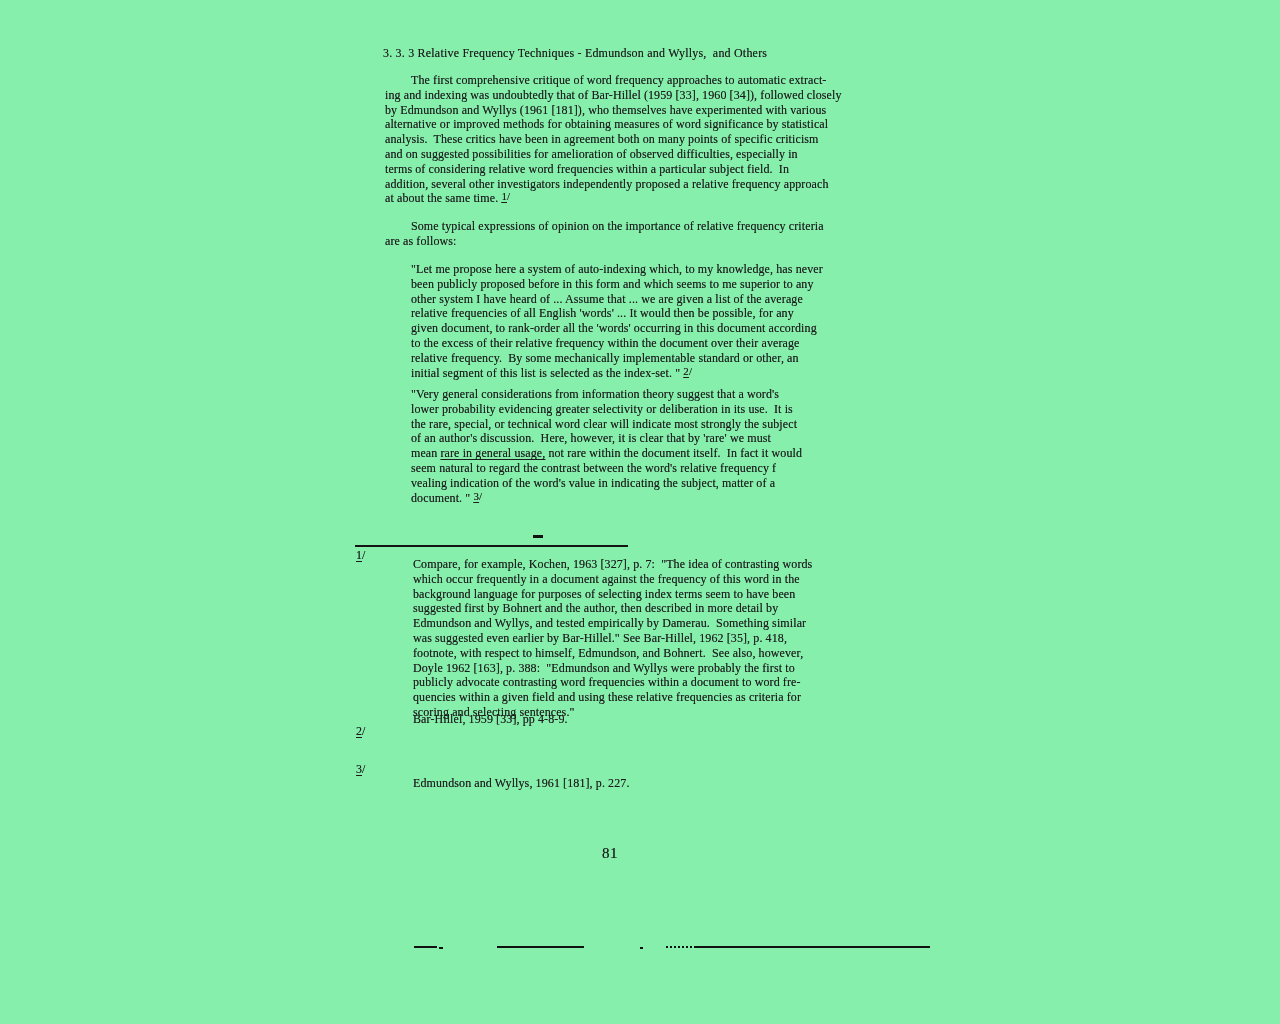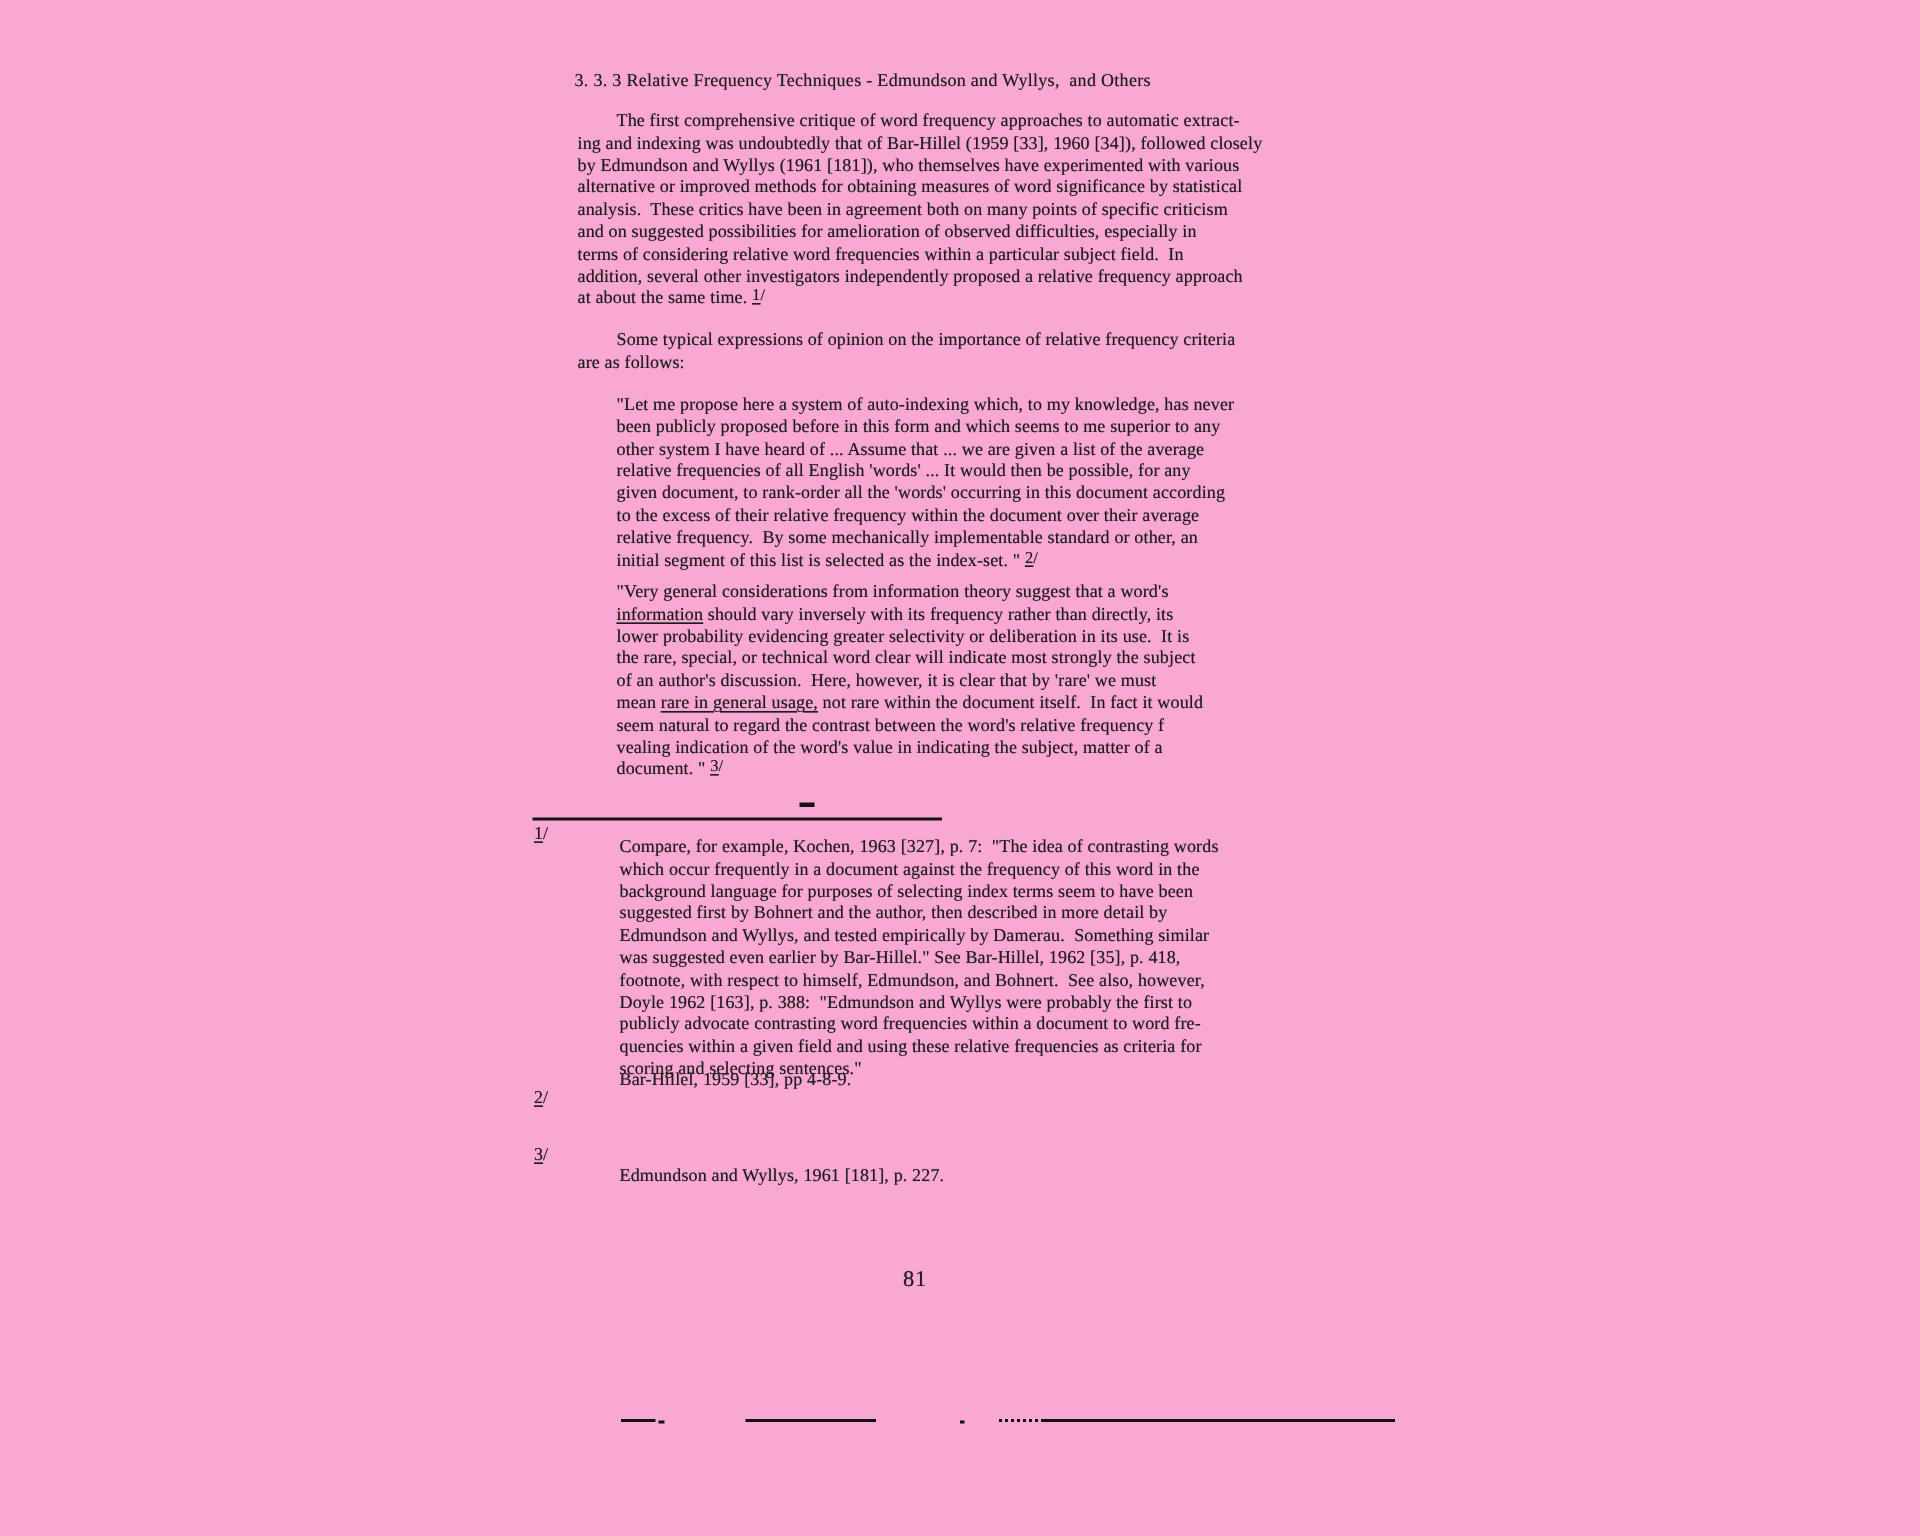--- a/index.html
+++ b/index.html
@@ -5,21 +5,21 @@
   * { margin: 0; padding: 0; box-sizing: border-box; }
   html, body { width: 1280px; height: 1024px; background: #ffffff; overflow: hidden; }
   body {
     font-family: "Liberation Serif", "DejaVu Serif", serif;
     color: #1c1c1c;
   }
   #page {
     position: relative;
     width: 1280px;
     height: 1024px;
-    background: #f9a8d4;
+    background: #86efac;
   }
   .block {
     position: absolute;
     font-size: 12px;
     letter-spacing: 0.1px;
     text-shadow: 0 0 0.5px rgba(20,20,20,0.55);
     margin-left: 28px;
   }
   .ln {
     white-space: pre;
@@ -87,21 +87,20 @@
       <div class="ln">other system I have heard of ... Assume that ... we are given a list of the average</div>
       <div class="ln">relative frequencies of all English 'words' ... It would then be possible, for any</div>
       <div class="ln">given document, to rank-order all the 'words' occurring in this document according</div>
       <div class="ln">to the excess of their relative frequency within the document over their average</div>
       <div class="ln">relative frequency.  By some mechanically implementable standard or other, an</div>
       <div class="ln">initial segment of this list is selected as the index-set. " <sup><u>2</u>/</sup></div>
     </div>
 
   <div class="block" style="left:383px; top:387px;">
       <div class="ln">"Very general considerations from information theory suggest that a word's</div>
-      <div class="ln"><u>information</u> should vary inversely with its frequency rather than directly, its</div>
       <div class="ln">lower probability evidencing greater selectivity or deliberation in its use.  It is</div>
       <div class="ln">the rare, special, or technical word clear will indicate most strongly the subject</div>
       <div class="ln">of an author's discussion.  Here, however, it is clear that by 'rare' we must</div>
       <div class="ln">mean <u>rare in general usage,</u> not rare within the document itself.  In fact it would</div>
       <div class="ln">seem natural to regard the contrast between the word's relative frequency f</div>
       <div class="ln">vealing indication of the word's value in indicating the subject, matter of a</div>
       <div class="ln">document. " <sup><u>3</u>/</sup></div>
     </div>
 
   <div class="artifact" style="left:533px; top:535px; width:10px; height:3px;"></div>

